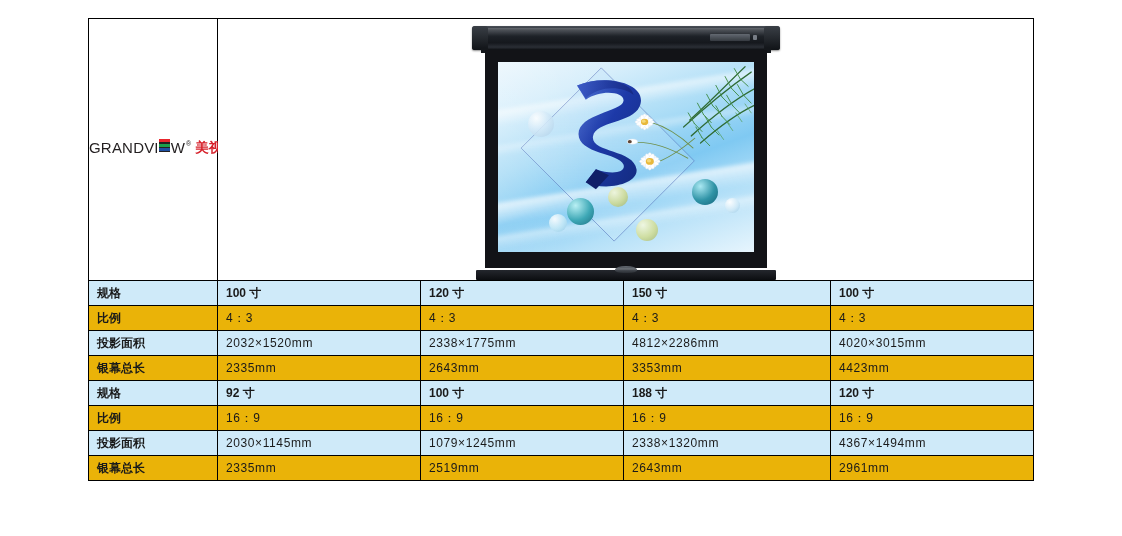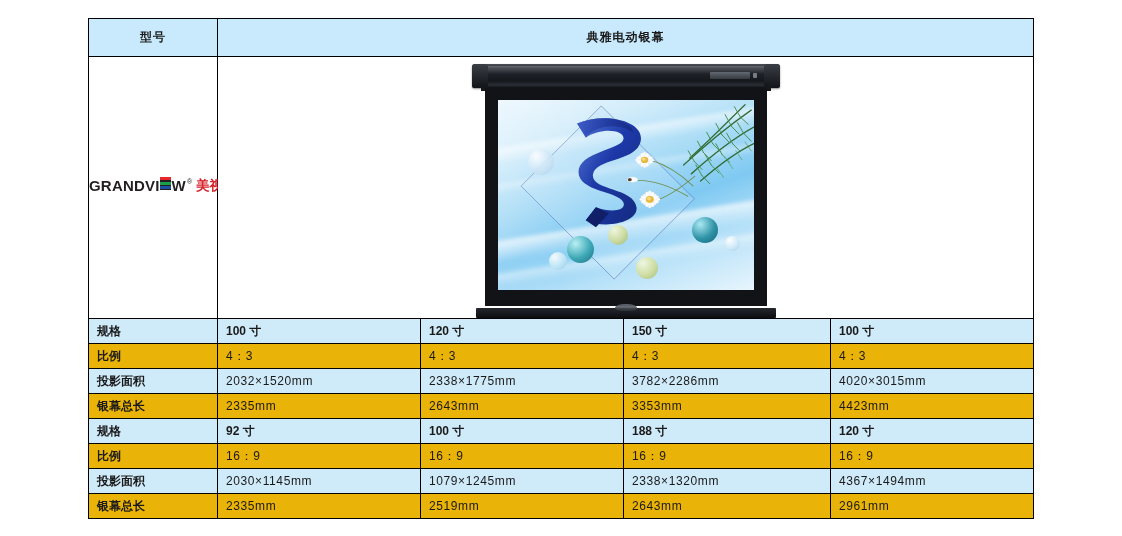--- a/index.html
+++ b/index.html
@@ -81,21 +81,21 @@
   }
 
   
   .logo-wrap {
     display: inline-block;
     white-space: nowrap;
     transform: translateY(-2px);
   }
   .logo-text {
     font-family: "Liberation Sans", "DejaVu Sans", sans-serif;
-    font-weight: bold;
+    font-weight: normal;
     font-size: 15px;
     letter-spacing: 0.2px;
     color: #231f20;
     vertical-align: middle;
     text-align: right;
   }
   .logo-e {
     display: inline-block;
     width: 11px; height: 13px;
     vertical-align: -1px;
@@ -292,24 +292,20 @@
   <table class="spec-table">
     <colgroup>
       <col class="col-label">
         <col class="col-v1">
         <col class="col-v2">
         <col class="col-v3">
         <col class="col-v4">
     </colgroup>
     <tbody>
 
-      <tr class="row-head">
-        <td class="head-model">型号</td>
-        <td class="head-title" colspan="4">典雅电动银幕</td>
-      </tr>
 
       <tr class="row-image">
         <td class="cell-logo">
           <span class="logo-wrap">
             <span class="logo-text">GRANDVI</span><span class="logo-e"><i class="b1"></i><i class="b2"></i><i class="b3"></i></span><span class="logo-text">W</span><span class="logo-tm">®</span><span class="logo-cn">美视</span><span class="logo-tm2">®</span>
           </span>
         </td>
 
         <td class="cell-photo" colspan="4">
           <div class="screen-unit">
@@ -463,21 +459,21 @@
         <td class="label-cell">比例</td>
         <td class="val-cell">4：3</td>
         <td class="val-cell">4：3</td>
         <td class="val-cell">4：3</td>
         <td class="val-cell">4：3</td>
       </tr>
       <tr class="row-data tint">
         <td class="label-cell">投影面积</td>
         <td class="val-cell">2032×1520mm</td>
         <td class="val-cell">2338×1775mm</td>
-        <td class="val-cell">3782×2286mm</td>
+        <td class="val-cell">4812×2286mm</td>
         <td class="val-cell">4020×3015mm</td>
       </tr>
       <tr class="row-data plain">
         <td class="label-cell">银幕总长</td>
         <td class="val-cell">2335mm</td>
         <td class="val-cell">2643mm</td>
         <td class="val-cell">3353mm</td>
         <td class="val-cell">4423mm</td>
       </tr>
 

